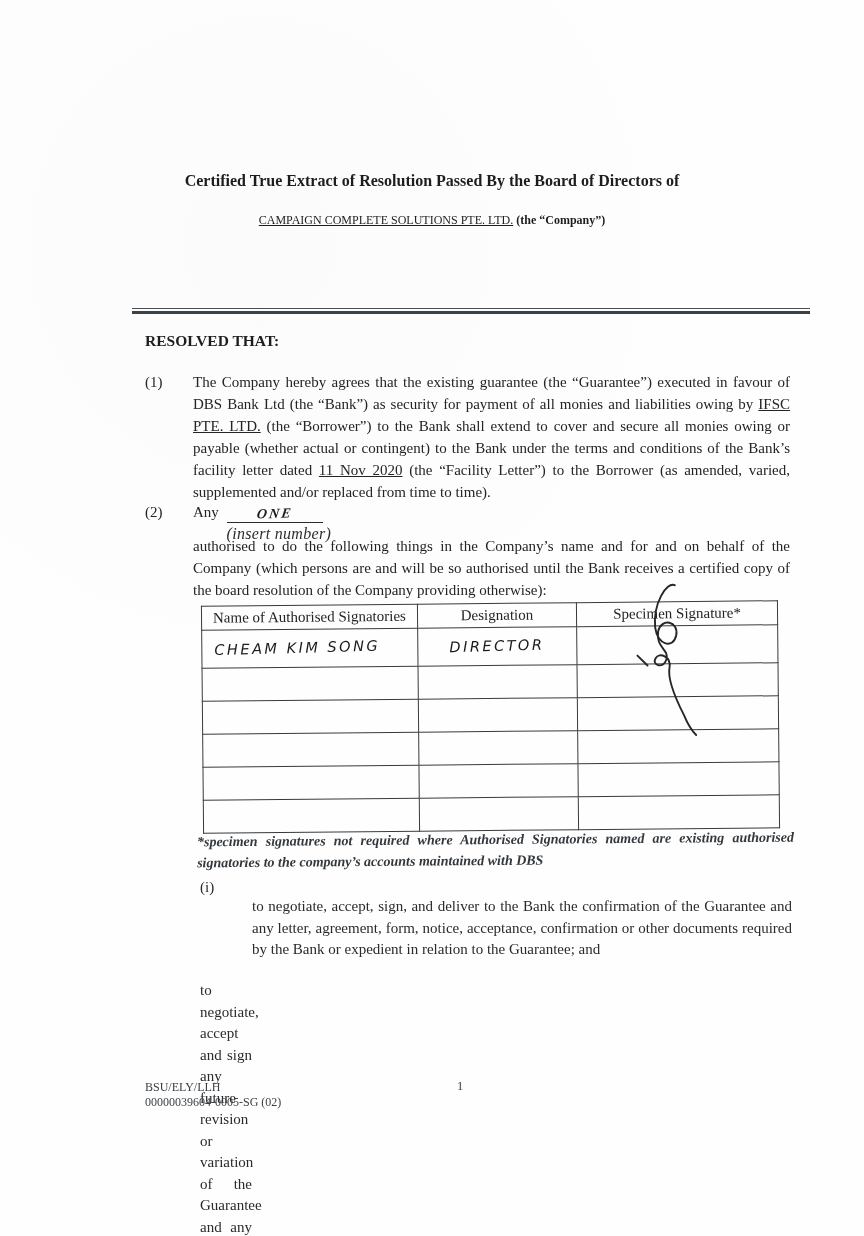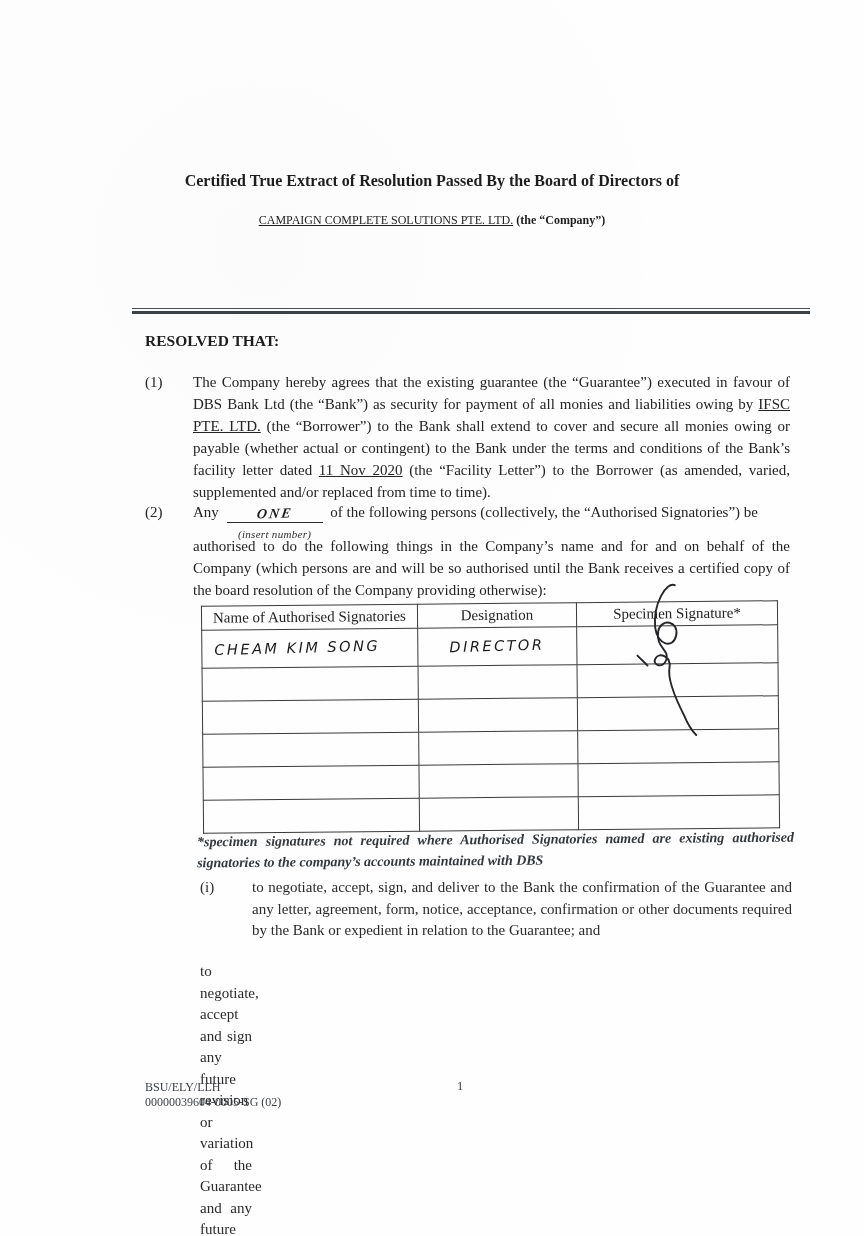--- a/index.html
+++ b/index.html
@@ -43,21 +43,21 @@
   .clause .num{text-align:left;}
   .clause .body{text-align:justify;}
   .clause1{top:371px;}
   .clause2{top:501px;}
   .c2-first{height:34px;white-space:nowrap;}
   .insert-blank{display:inline-block;width:96px;border-bottom:1.2px solid #2a2a2a;
     text-align:center;position:relative;height:20px;vertical-align:bottom;margin:0 4px;}
   .handwrite-one{display:inline-block;font-style:italic;font-weight:bold;font-size:14px;
     letter-spacing:2px;transform:skewX(-10deg) rotate(-2deg);color:#1c1c1c;}
   .insert-caption{position:absolute;top:21px;left:0;width:100%;text-align:center;
-    font-size:11px;font-style:italic;letter-spacing:0.3px;color:#2d2d2d;white-space:nowrap;}
+    font-size:16px;font-style:italic;letter-spacing:0.3px;color:#2d2d2d;white-space:nowrap;}
   .c2-body{text-align:justify;}
 
   
   .table-wrap{position:absolute;top:603px;left:202px;width:577px;transform:rotate(-0.55deg);}
   table.sig-table{border-collapse:collapse;width:577px;color:#242424;}
   table.sig-table td,table.sig-table th{border:1.2px solid #3a3a3a;font-weight:normal;
     font-size:15px;padding:0 6px;vertical-align:middle;}
   th.col-name{width:220px;}
   th.col-desig{width:153px;}
   th.col-spec{width:204px;}
@@ -72,21 +72,21 @@
 
   
   .footnote{position:absolute;top:829px;left:197px;width:597px;font-style:italic;font-weight:bold;
     font-size:14px;line-height:21px;text-align:justify;color:#33383d;transform:rotate(-0.45deg);}
 
   
   .sub-clause{position:absolute;left:200px;width:592px;display:grid;grid-template-columns:52px 1fr;
     font-size:15px;line-height:21.5px;color:#2a2a2a;}
   .sub1{top:877px;}
   .sub2{top:961px;}
-  .sub-clause .body{text-align:justify;}
+  .sub-clause .body{text-align:justify;margin-top:19px;}
 
   
   .footer-refs{position:absolute;top:1080px;left:145px;font-size:12px;line-height:15px;color:#3a3f44;}
   .footer-page{position:absolute;top:1079px;left:450px;width:20px;text-align:center;
     font-size:12.5px;color:#3a3f44;}
 </style>
 </head>
 <body>
 
 <div class="page">
@@ -110,21 +110,20 @@
 
   <div class="clause clause2">
     <div class="num">(2)</div>
     <div class="body">
       <div class="c2-first">
         <span>Any</span>
         <span class="insert-blank">
           <span class="handwrite-one">ONE</span>
           <span class="insert-caption">(insert number)</span>
         </span>
-        <span> of the following persons (collectively, the “Authorised Signatories”) be</span>
       </div>
       <div class="c2-body">authorised to do the following things in the Company’s name and for and on behalf of the Company (which persons are and will be so authorised until the Bank receives a certified copy of the board resolution of the Company providing otherwise):</div>
     </div>
   </div>
 
   <div class="table-wrap">
     <table class="sig-table">
       <tbody>
           <tr class="hdr">
         <th class="col-name">Name of Authorised Signatories</th>

